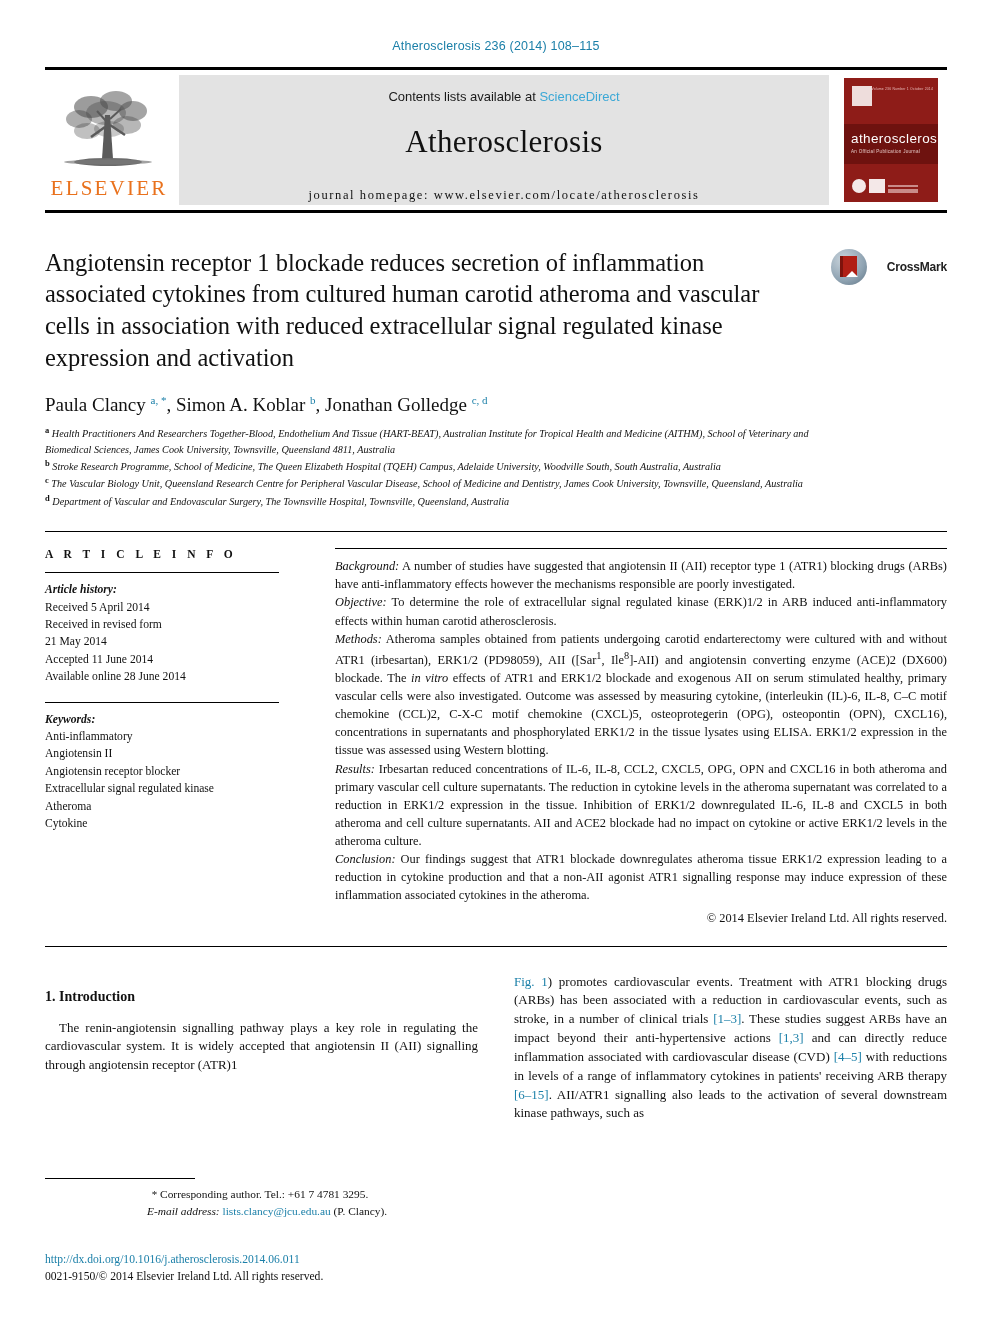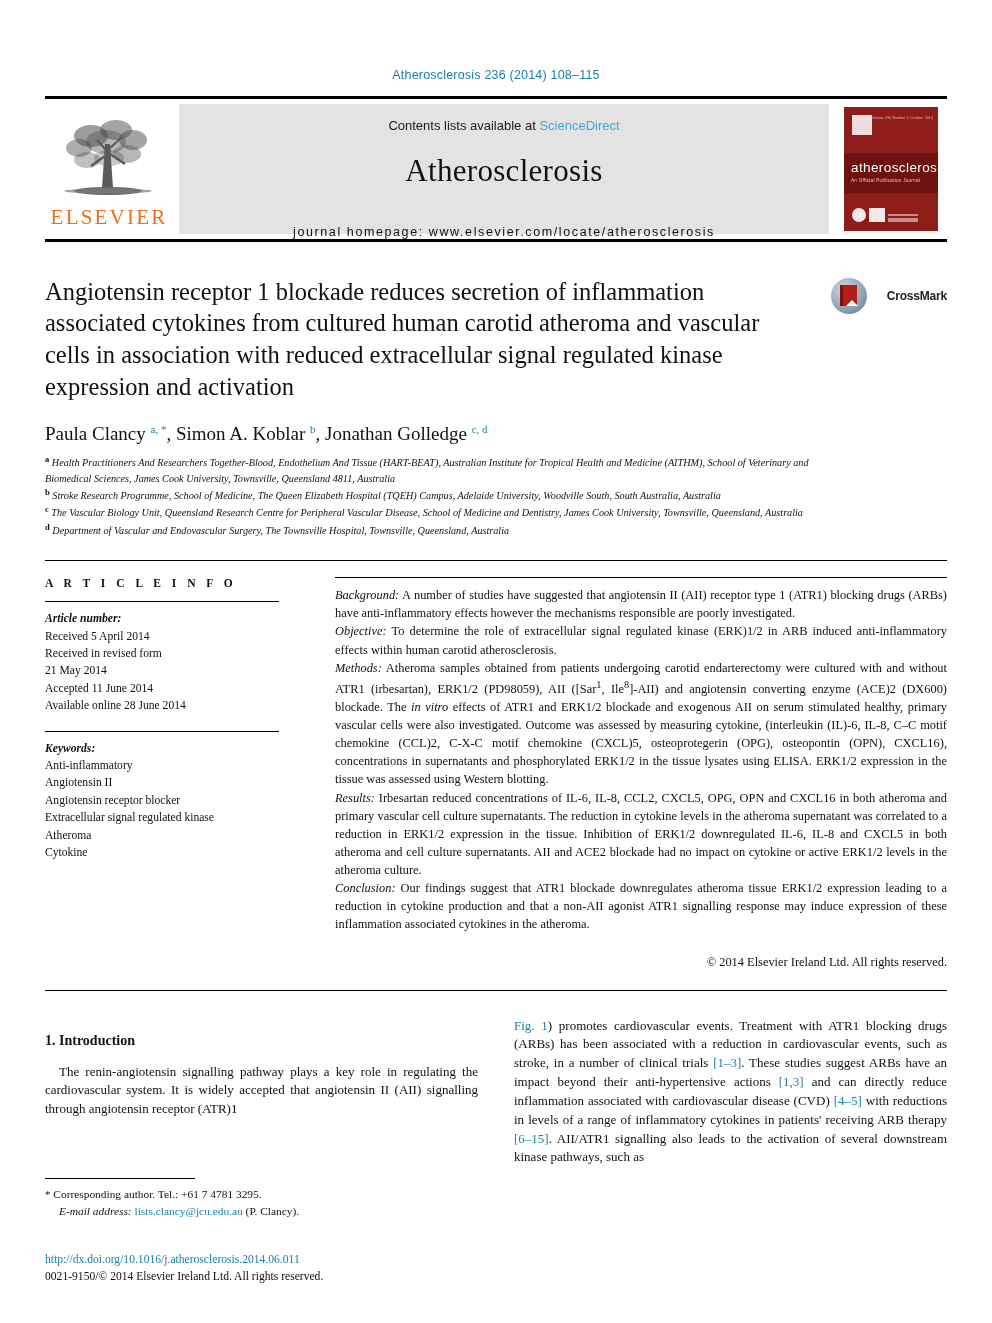--- a/index.html
+++ b/index.html
@@ -22,21 +22,21 @@
     box-sizing: border-box;
   }
 
   
   .running-head {
     text-align: center;
     color: #1a7fa8;
     font-family: "Liberation Sans", sans-serif;
     font-size: 12.5px;
     letter-spacing: .2px;
-    padding-top: 69px;
+    padding-top: 40px;
     line-height: 1;
   }
 
   
   .masthead {
     margin: 14px 45px 0 45px;
     border-top: 3px solid #000;
     border-bottom: 3px solid #000;
     height: 140px;
     display: flex;
@@ -83,24 +83,24 @@
     color: #3ba8d6;
   }
   .journal-title {
     font-family: "Liberation Serif", serif;
     font-size: 31px;
     margin-top: 20px;
     letter-spacing: .3px;
     color: #111;
   }
   .homepage-line {
-    font-family: Liberation Sans, sans-serif;
+    font-family: Liberation Serif, serif;
     font-size: 12.5px;
     letter-spacing: 1.6px;
-    margin-top: 36px;
+    margin-top: 28px;
     color: #111;
   }
   .cover-cell {
     width: 112px;
     flex: 0 0 112px;
     display: flex;
     align-items: center;
     justify-content: center;
     box-sizing: border-box;
   }
@@ -301,21 +301,21 @@
     text-align: justify;
     color: #111;
   }
   .abs-body p { margin: 0; }
   .abs-body .lbl {
     font-style: italic;
   }
   .abs-body .it { font-style: italic; }
   .copyright {
     text-align: right;
-    margin-top: 20px;
+    margin-top: 5px;
     font-size: 12.4px;
   }
 
   
   .rule-bottom {
     margin: 18px 45px 0 45px;
     border-top: 1px solid #000;
   }
   .body-cols {
     margin: 26px 45px 0 45px;
@@ -342,20 +342,21 @@
   }
   .body-text p { margin: 0; text-indent: 14px; }
   .ref { color: #1a7fa8; }
 
   
   .footnote-wrap {
     position: absolute;
     left: 45px;
     top: 1178px;
     width: 430px;
+    text-align: center;
   }
   .fn-rule {
     border-top: 1px solid #000;
     width: 150px;
     margin-bottom: 7px;
   }
   .fn-text {
     font-family: "Liberation Serif", serif;
     font-size: 11.4px;
     line-height: 1.45;
@@ -454,21 +455,21 @@
     <div><sup>d</sup> <span>Department of Vascular and Endovascular Surgery, The Townsville Hospital, Townsville, Queensland, Australia</span></div>
   </div>
 
   <div class="rule-top"></div>
   <div class="two-col">
 
     <div class="col-info">
       <div class="sec-head">A R T I C L E   I N F O</div>
       <div class="hr-thin"></div>
       <div class="info-body">
-        <div class="lbl">Article number:</div>
+        <div class="lbl">Article history:</div>
         <div>Received 5 April 2014</div>
         <div>Received in revised form</div>
         <div>21 May 2014</div>
         <div>Accepted 11 June 2014</div>
         <div>Available online 28 June 2014</div>
       </div>
       <div class="info-gap"></div>
       <div class="hr-thin"></div>
       <div class="info-body">
         <div class="lbl">Keywords:</div>

